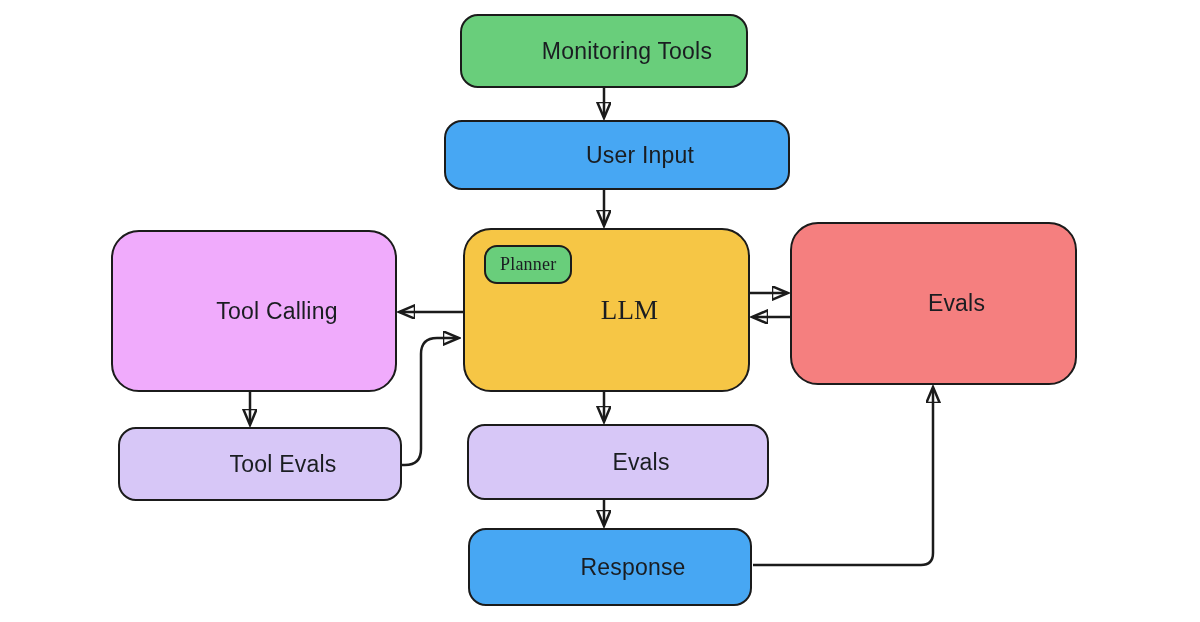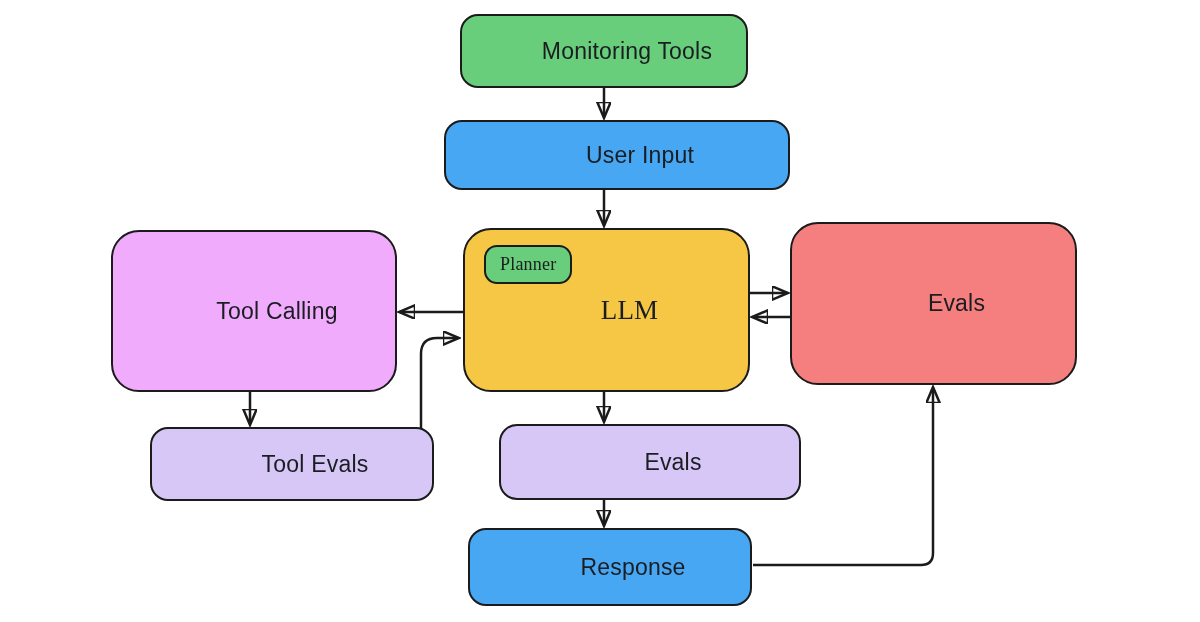--- a/index.html
+++ b/index.html
@@ -39,21 +39,21 @@
     letter-spacing: 0.2px;
     padding-left: 46px;
   }
   .node span { pointer-events: none; }
   .r-lg { border-radius: 28px; }
   .r-md { border-radius: 18px; }
   .fill-green  { background: #69ce7b; }
   .fill-blue   { background: #47a7f3; }
   .fill-yellow { background: #f6c645; font-family: Liberation Serif, serif; }
   .fill-pink   { background: #f0abfc; }
-  .fill-purple { background: #d7c7f7; margin-left: 32px; }
+  .fill-purple { background: #d7c7f7; }
   .fill-red    { background: #f57f7f; }
 
   .node-monitoring { left: 460px; top: 14px;  width: 288px; height: 74px; }
   .node-userinput  { left: 444px; top: 120px; width: 346px; height: 70px; }
   .node-llm        { left: 463px; top: 228px; width: 287px; height: 164px; font-size: 27px; }
   .node-toolcalling{ left: 111px; top: 230px; width: 286px; height: 162px; }
   .node-toolevals  { left: 118px; top: 427px; width: 284px; height: 74px; }
   .node-evals      { left: 467px; top: 424px; width: 302px; height: 76px; }
   .node-response   { left: 468px; top: 528px; width: 284px; height: 78px; }
   .node-memory     { left: 790px; top: 222px; width: 287px; height: 163px; }

